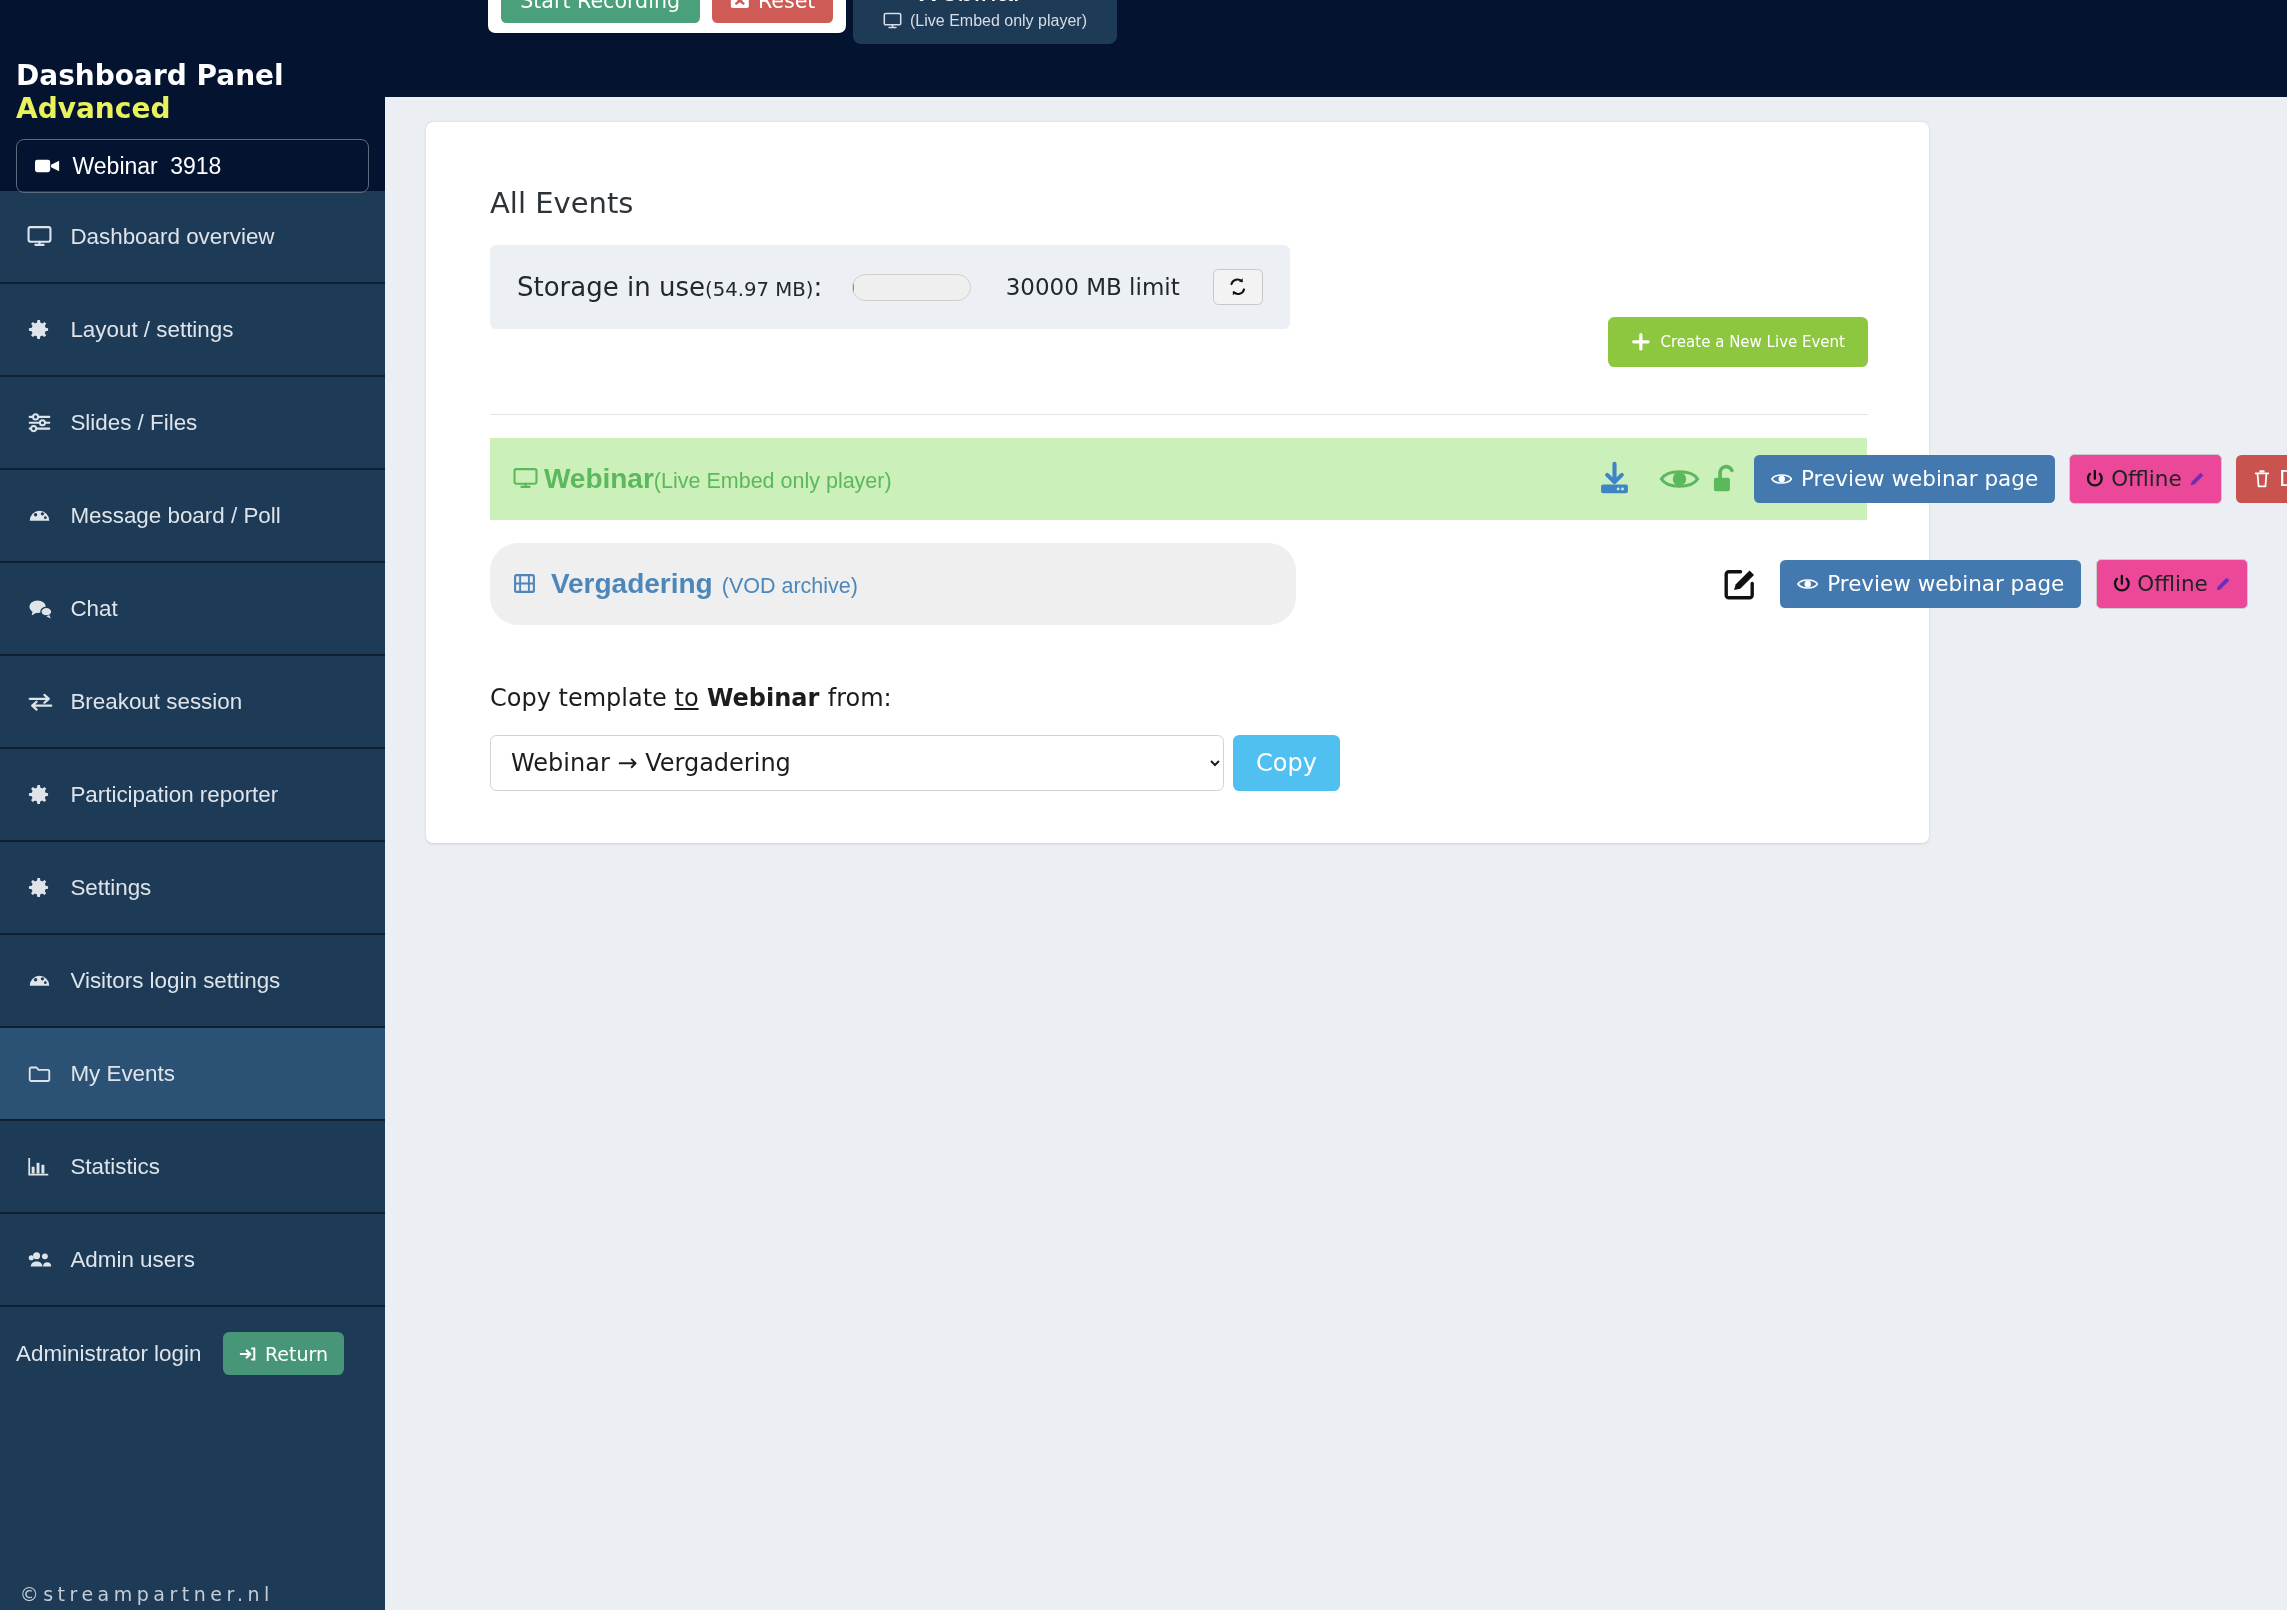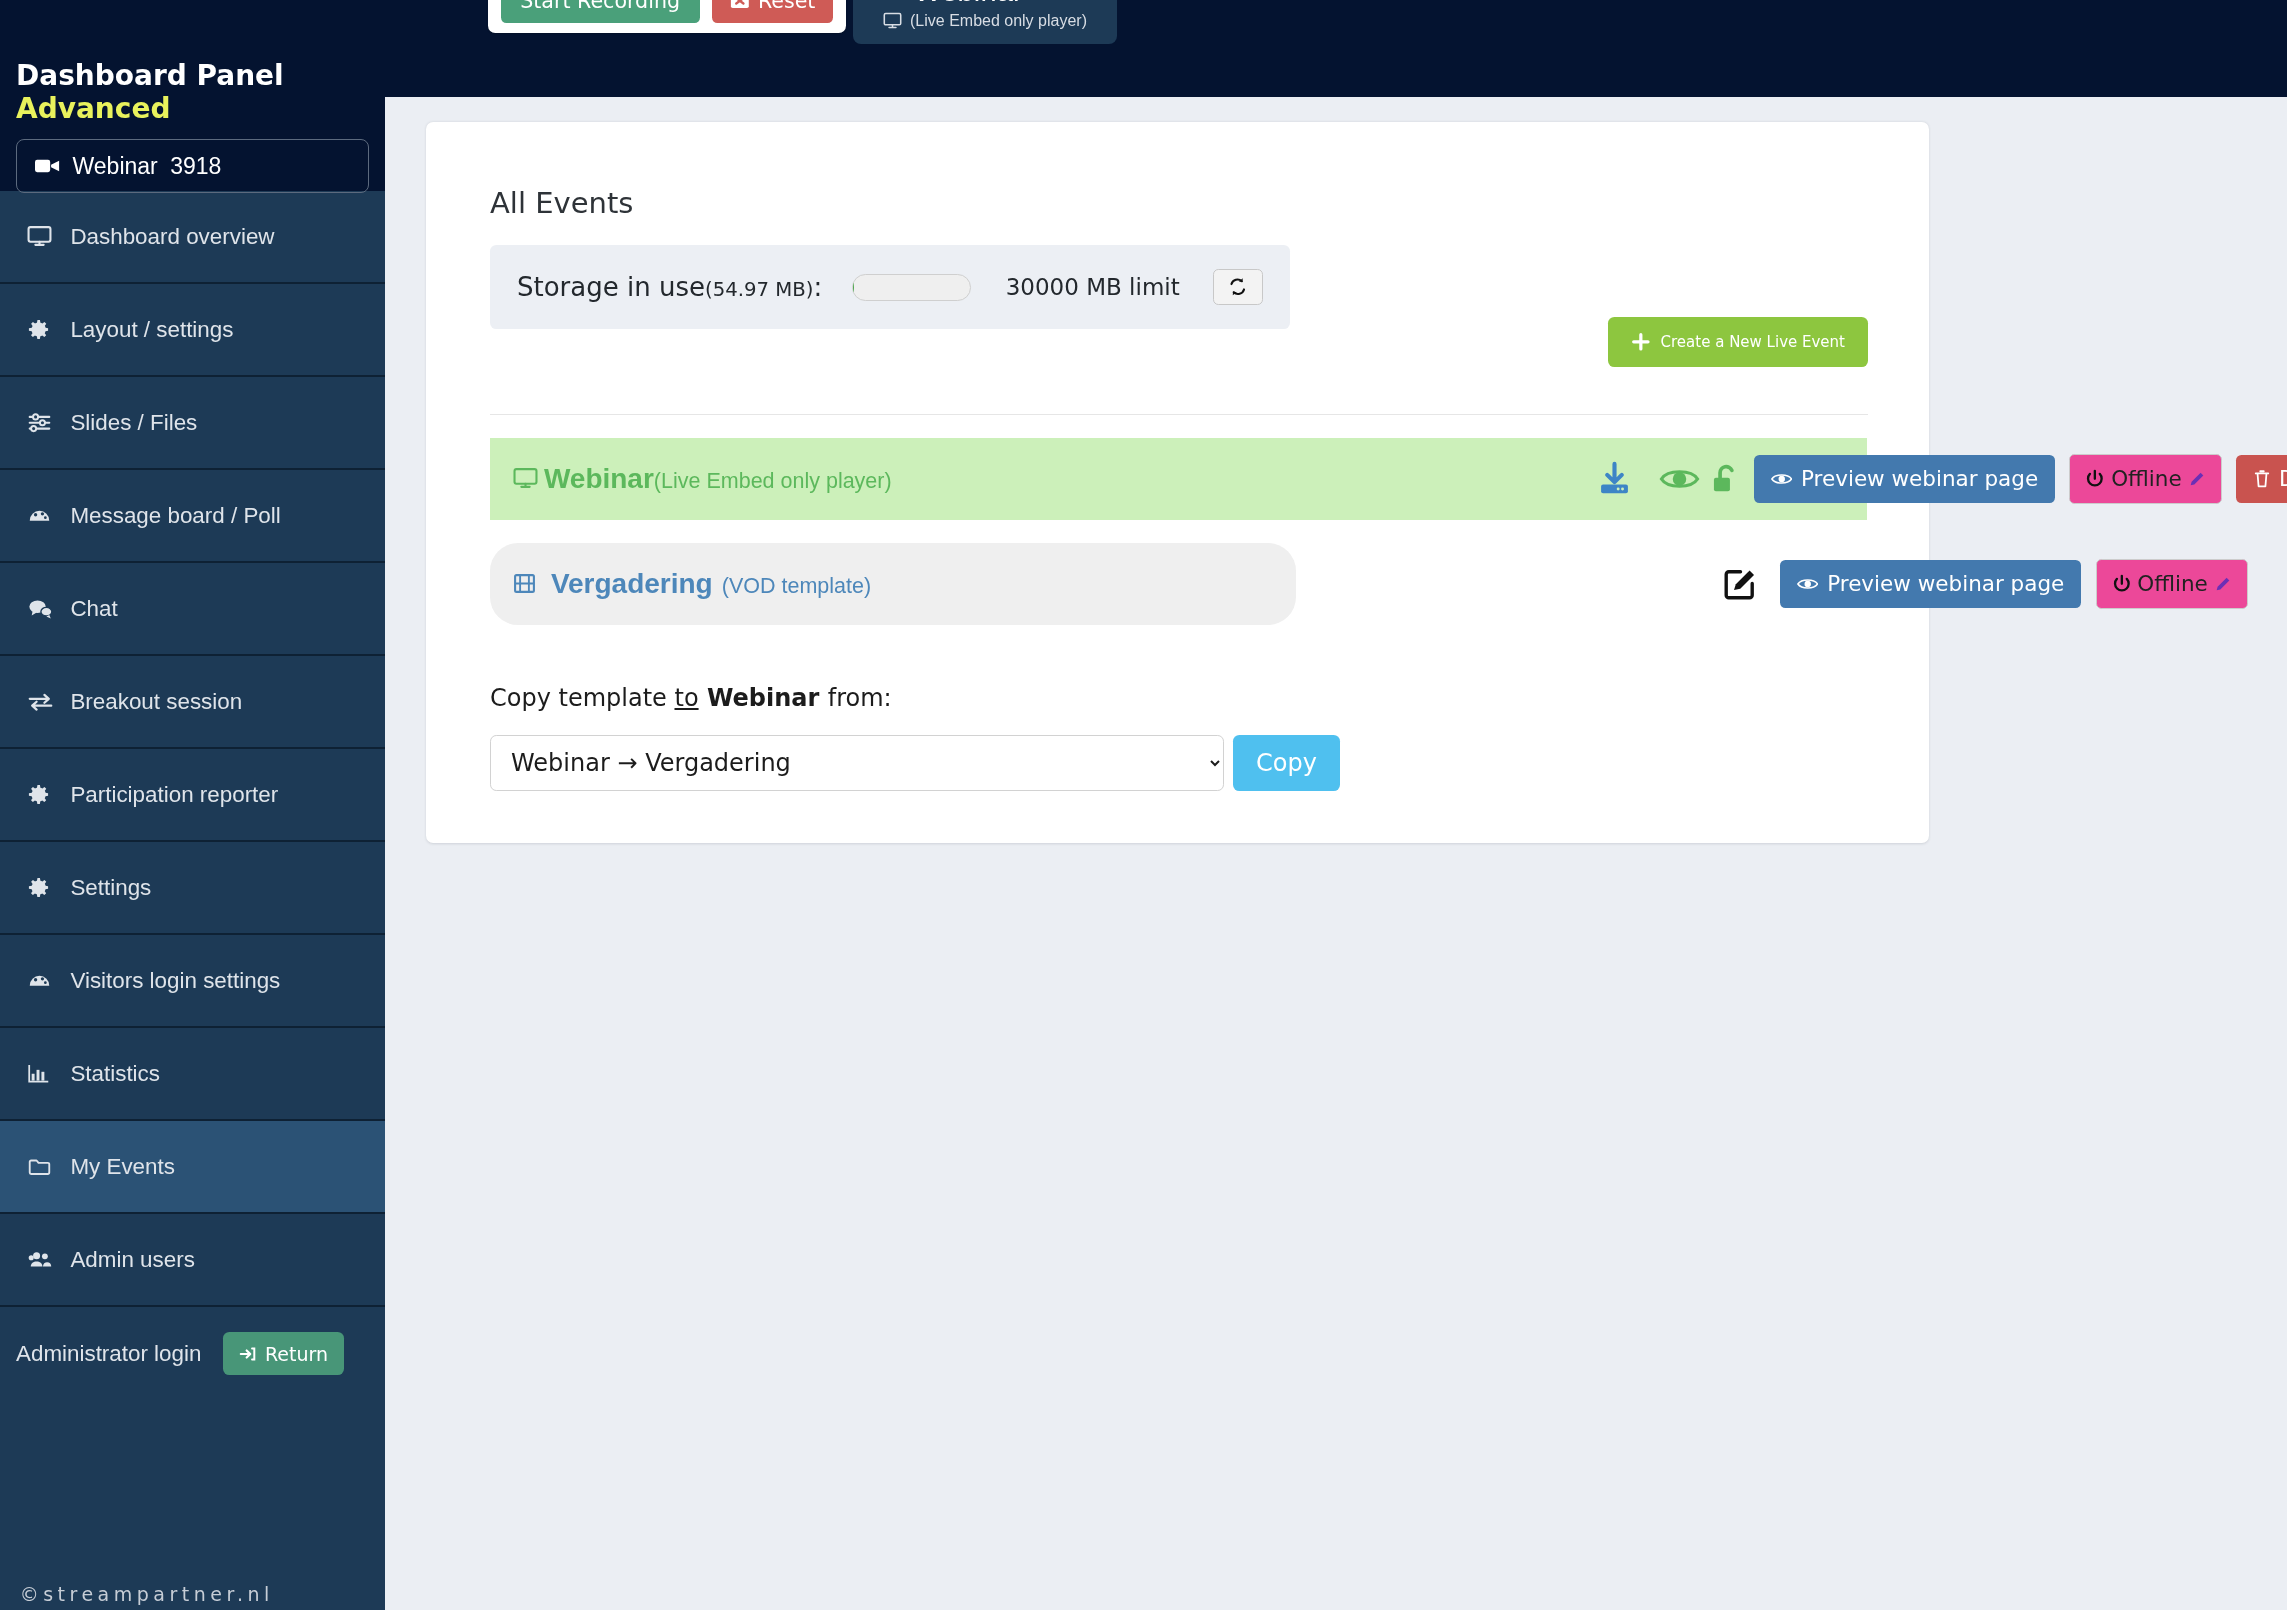--- a/index.html
+++ b/index.html
@@ -389,39 +389,39 @@
       <svg width="25" height="21.5" viewBox="0 0 24 22">
         <path d="M2 16a10 10 0 0 1 20 0z" fill="#dfe4ea"></path>
         <circle cx="8" cy="10" r="1.7" fill="#1d3a56"></circle>
         <circle cx="15" cy="9" r="1.7" fill="#1d3a56"></circle>
         <circle cx="18" cy="13" r="1.4" fill="#1d3a56"></circle>
       </svg>
     </span>
     <span>Visitors login settings</span>
   </div>
 
+  <div class="nav-item active">
+    <span class="nav-ico">
+      <svg width="25" height="21.5" viewBox="0 0 24 22">
+        <path d="M2 17 V6 a1.4 1.4 0 0 1 1.4-1.4 H9 l2 2.4 h9.6 a1.4 1.4 0 0 1 1.4 1.4 V17 a1.4 1.4 0 0 1 -1.4 1.4 H3.4 A1.4 1.4 0 0 1 2 17z" fill="none" stroke="#dfe4ea" stroke-width="1.9" stroke-linejoin="round"></path>
+      </svg>
+    </span>
+    <span>My Events</span>
+  </div>
+
   <div class="nav-item">
     <span class="nav-ico">
       <svg width="23" height="21.5" viewBox="0 0 22 22">
         <path d="M1.5 2 V19 H21" fill="none" stroke="#dfe4ea" stroke-width="1.8"></path>
         <rect x="4" y="11" width="3" height="7" fill="#dfe4ea"></rect>
         <rect x="9" y="7" width="3" height="11" fill="#dfe4ea"></rect>
         <rect x="14" y="9" width="3" height="9" fill="#dfe4ea"></rect>
       </svg>
     </span>
     <span>Statistics</span>
-  </div>
-
-  <div class="nav-item active">
-    <span class="nav-ico">
-      <svg width="25" height="21.5" viewBox="0 0 24 22">
-        <path d="M2 17 V6 a1.4 1.4 0 0 1 1.4-1.4 H9 l2 2.4 h9.6 a1.4 1.4 0 0 1 1.4 1.4 V17 a1.4 1.4 0 0 1 -1.4 1.4 H3.4 A1.4 1.4 0 0 1 2 17z" fill="none" stroke="#dfe4ea" stroke-width="1.9" stroke-linejoin="round"></path>
-      </svg>
-    </span>
-    <span>My Events</span>
   </div>
 
   <div class="nav-item">
     <span class="nav-ico">
       <svg width="27" height="21.5" viewBox="0 0 26 22">
         <circle cx="9" cy="7" r="3.6" fill="#dfe4ea"></circle>
         <circle cx="17.5" cy="7.5" r="3" fill="#dfe4ea"></circle>
         <circle cx="3.5" cy="9" r="2.6" fill="#dfe4ea"></circle>
         <path d="M3 18 c0-3.4 2.8-5.2 6-5.2 s6 1.8 6 5.2z" fill="#dfe4ea"></path>
         <path d="M15.5 18 c0-2.8 2-4.4 4.3-4.4 s4.2 1.6 4.2 4.4z" fill="#dfe4ea"></path>
@@ -561,21 +561,21 @@
 
     <div class="event-row grey">
       <div class="ev-name">
         <span class="ico">
           <svg width="25" height="23" viewBox="0 0 22 22">
             <rect x="2" y="3" width="18" height="16" rx="1.4" fill="none" stroke="#4d87ba" stroke-width="2"></rect>
             <path d="M6.8 3 V19 M15.2 3 V19 M2 11 H20" stroke="#4d87ba" stroke-width="1.8"></path>
           </svg>
         </span>
         <span class="ev-title">Vergadering</span>
-        <span class="ev-sub">(VOD template)</span>
+        <span class="ev-sub">(VOD archive)</span>
       </div>
 
       <div class="ev-actions a-grey">
         <button class="ico-btn" style="margin-right:19.7px">
           <span>
             <svg width="39" height="39" viewBox="0 0 30 30">
               <path d="M24 15 V24 a2 2 0 0 1 -2 2 H6 a2 2 0 0 1 -2-2 V8 a2 2 0 0 1 2-2 h9" fill="none" stroke="#111" stroke-width="2.6" stroke-linecap="round" stroke-linejoin="round"></path>
               <path d="M10 20 L11.4 15.6 L22 5 L25.4 8.4 L14.8 19 Z" fill="#111"></path>
             </svg>
           </span>

